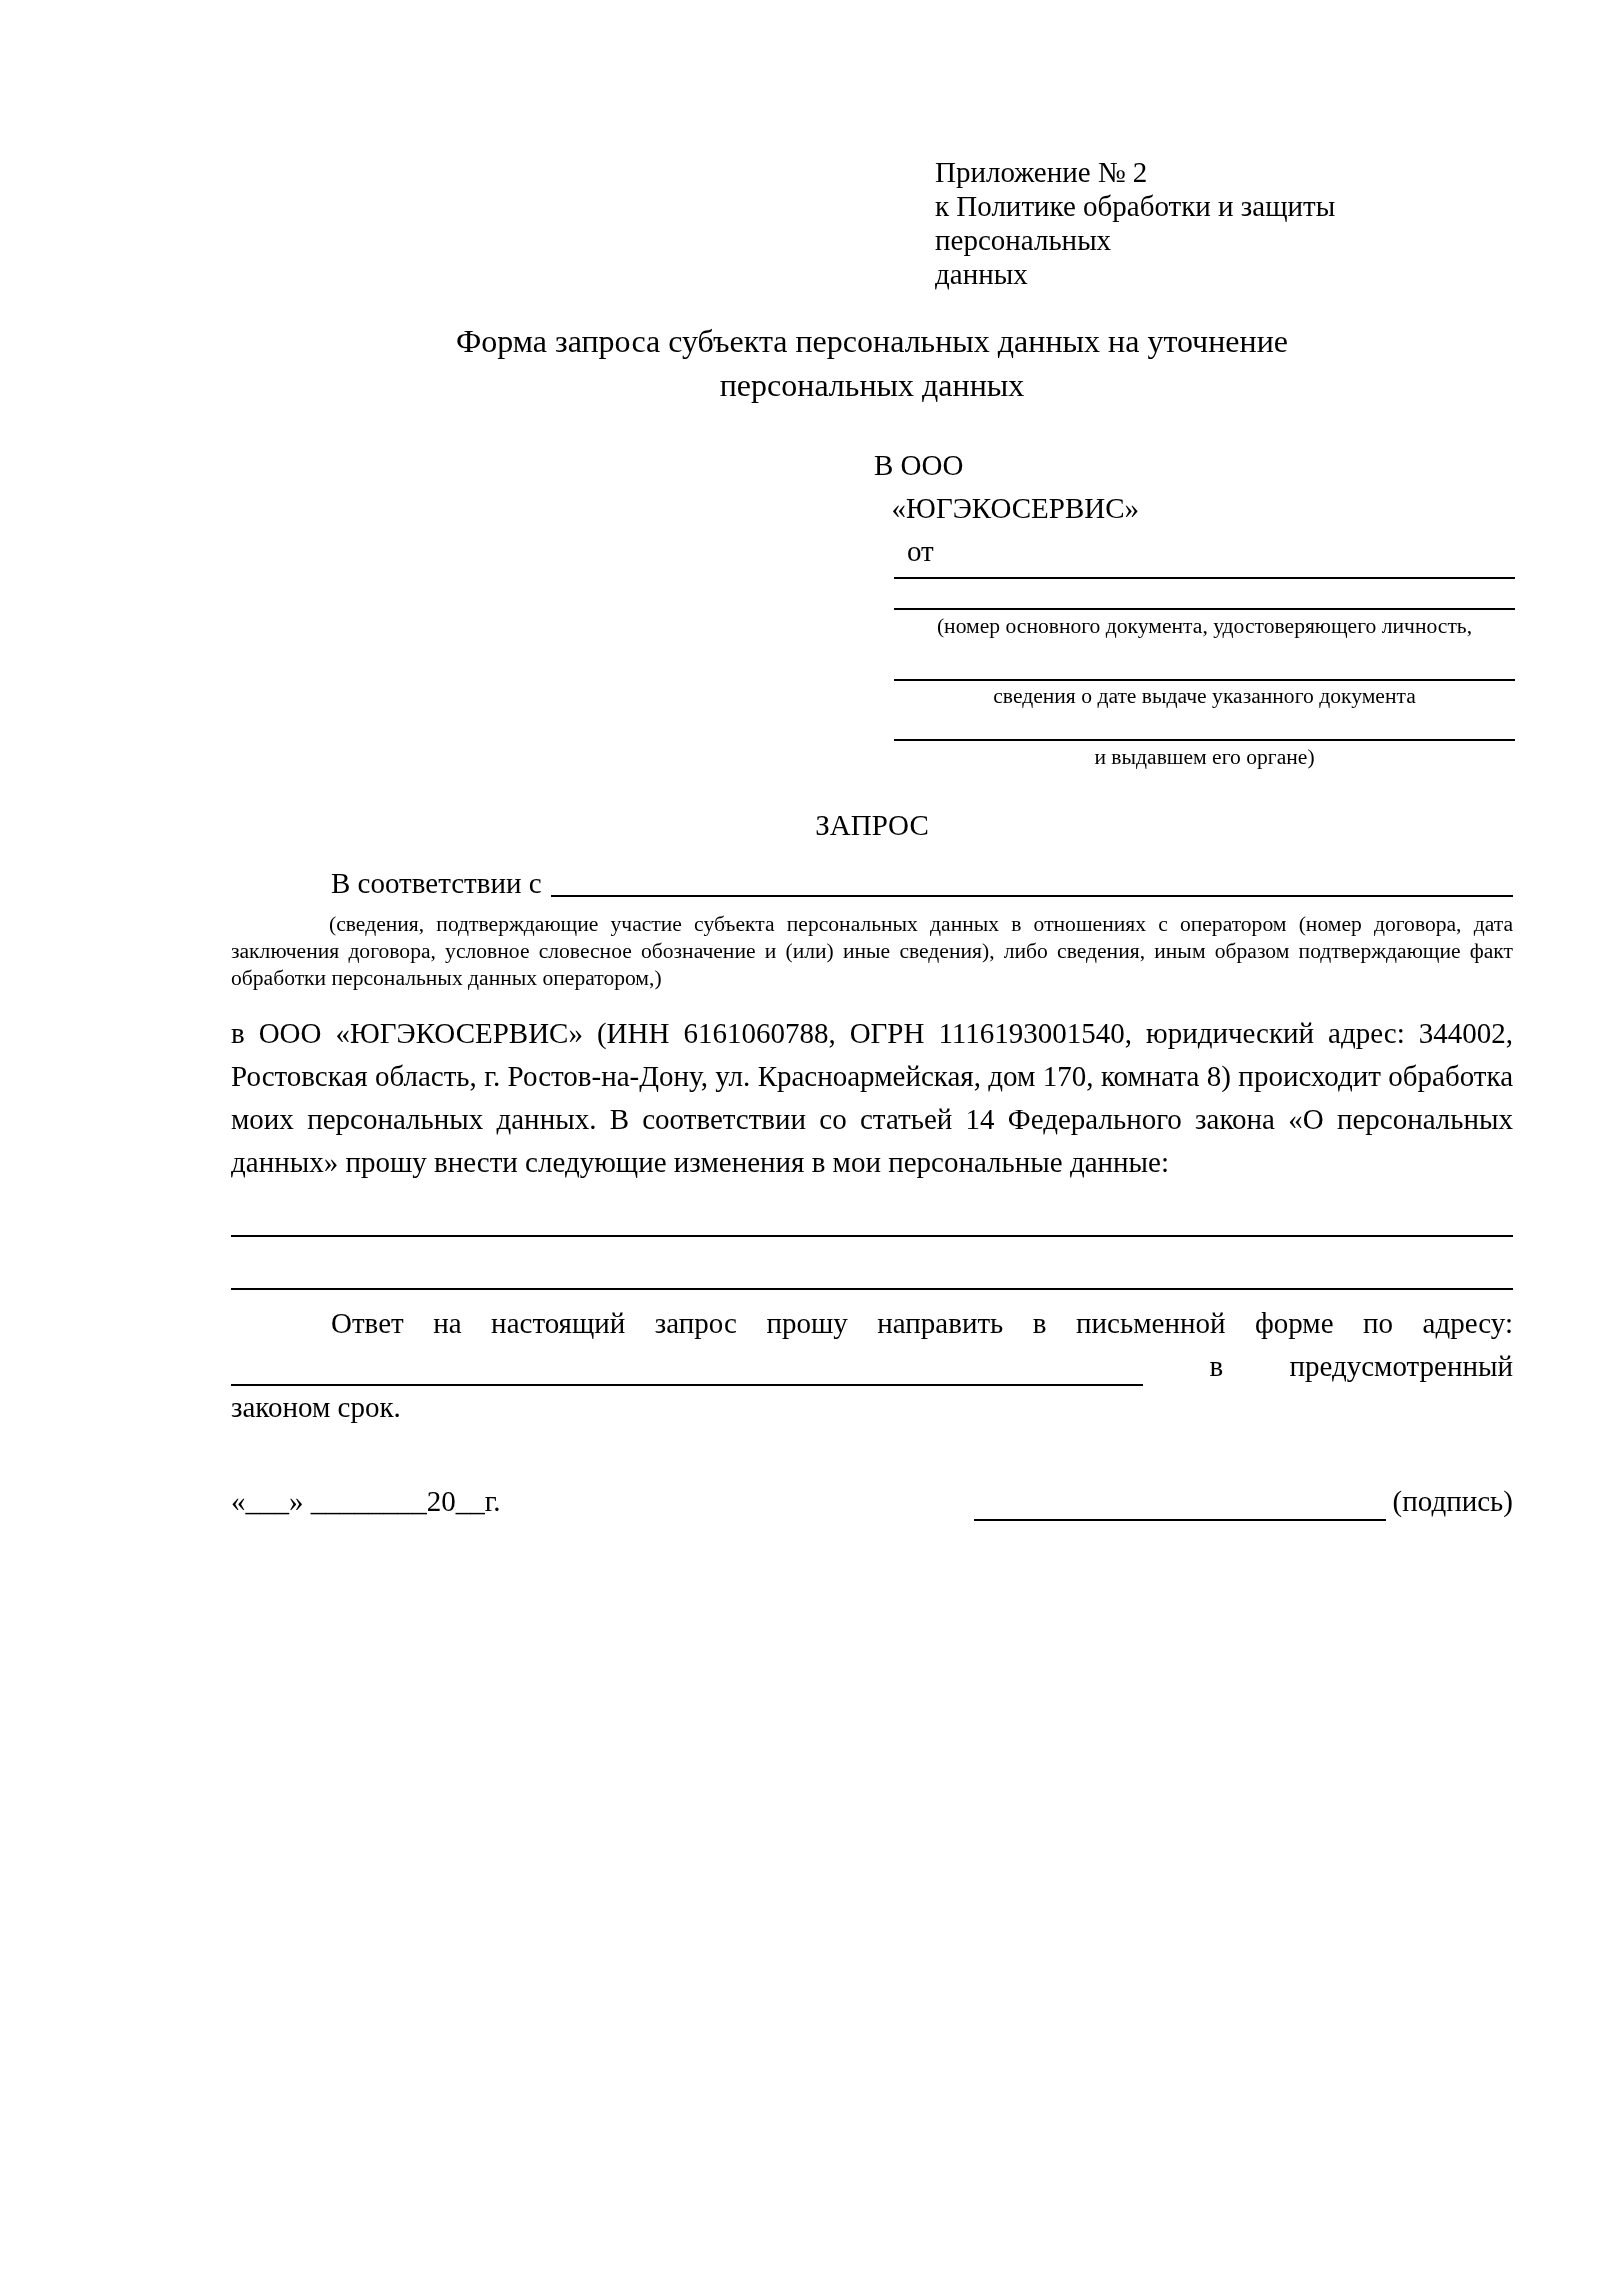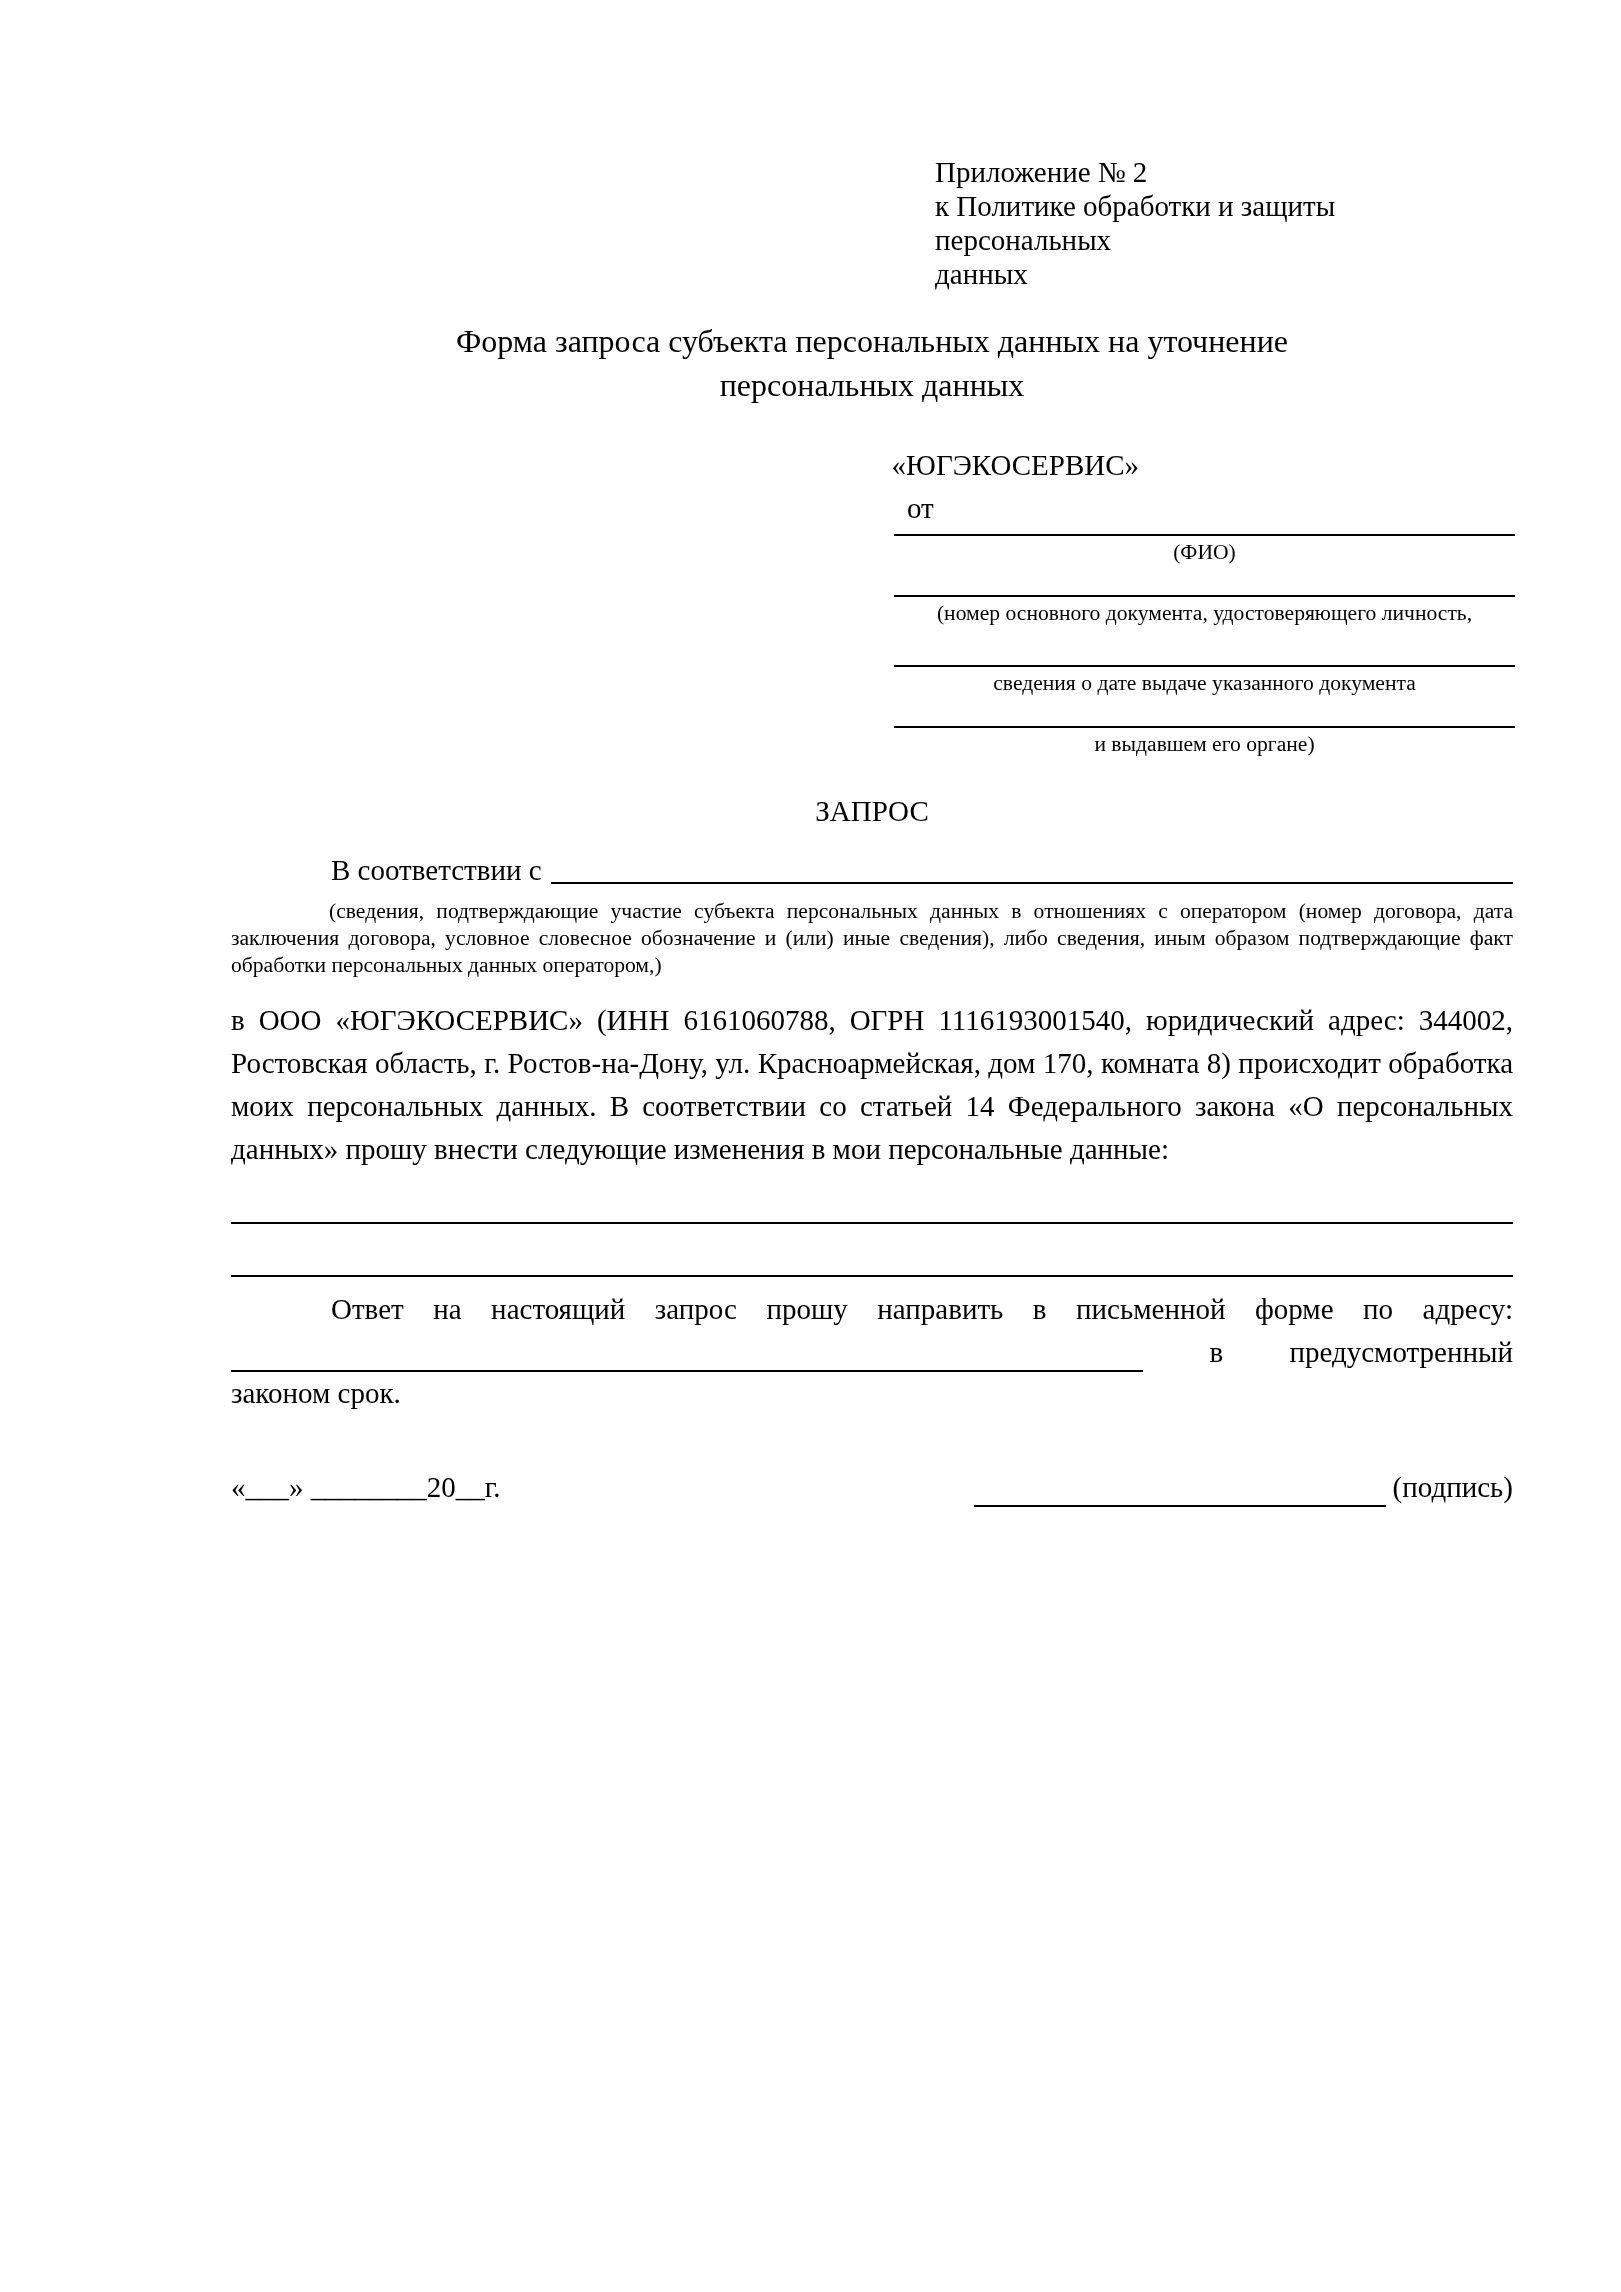--- a/index.html
+++ b/index.html
@@ -67,27 +67,27 @@
 
   <div class="appendix">
     <div>Приложение № 2</div>
     <div>к Политике обработки и защиты персональных</div>
     <div>данных</div>
   </div>
 
   <div class="doc-title">Форма запроса субъекта персональных данных на уточнение персональных данных</div>
 
   <div class="addressee">
+    <div>В ООО</div>
     <div class="l2">«ЮГЭКОСЕРВИС»</div>
     <div class="l3">от</div>
   </div>
 
   <div class="fields">
     <div class="fline"></div>
-    <div class="fcap">(ФИО)</div>
 
     <div class="fline gap-a"></div>
     <div class="fcap">(номер основного документа, удостоверяющего личность,</div>
 
     <div class="fline gap-b"></div>
     <div class="fcap">сведения о дате выдаче указанного документа</div>
 
     <div class="fline gap-a"></div>
     <div class="fcap">и выдавшем его органе)</div>
   </div>

